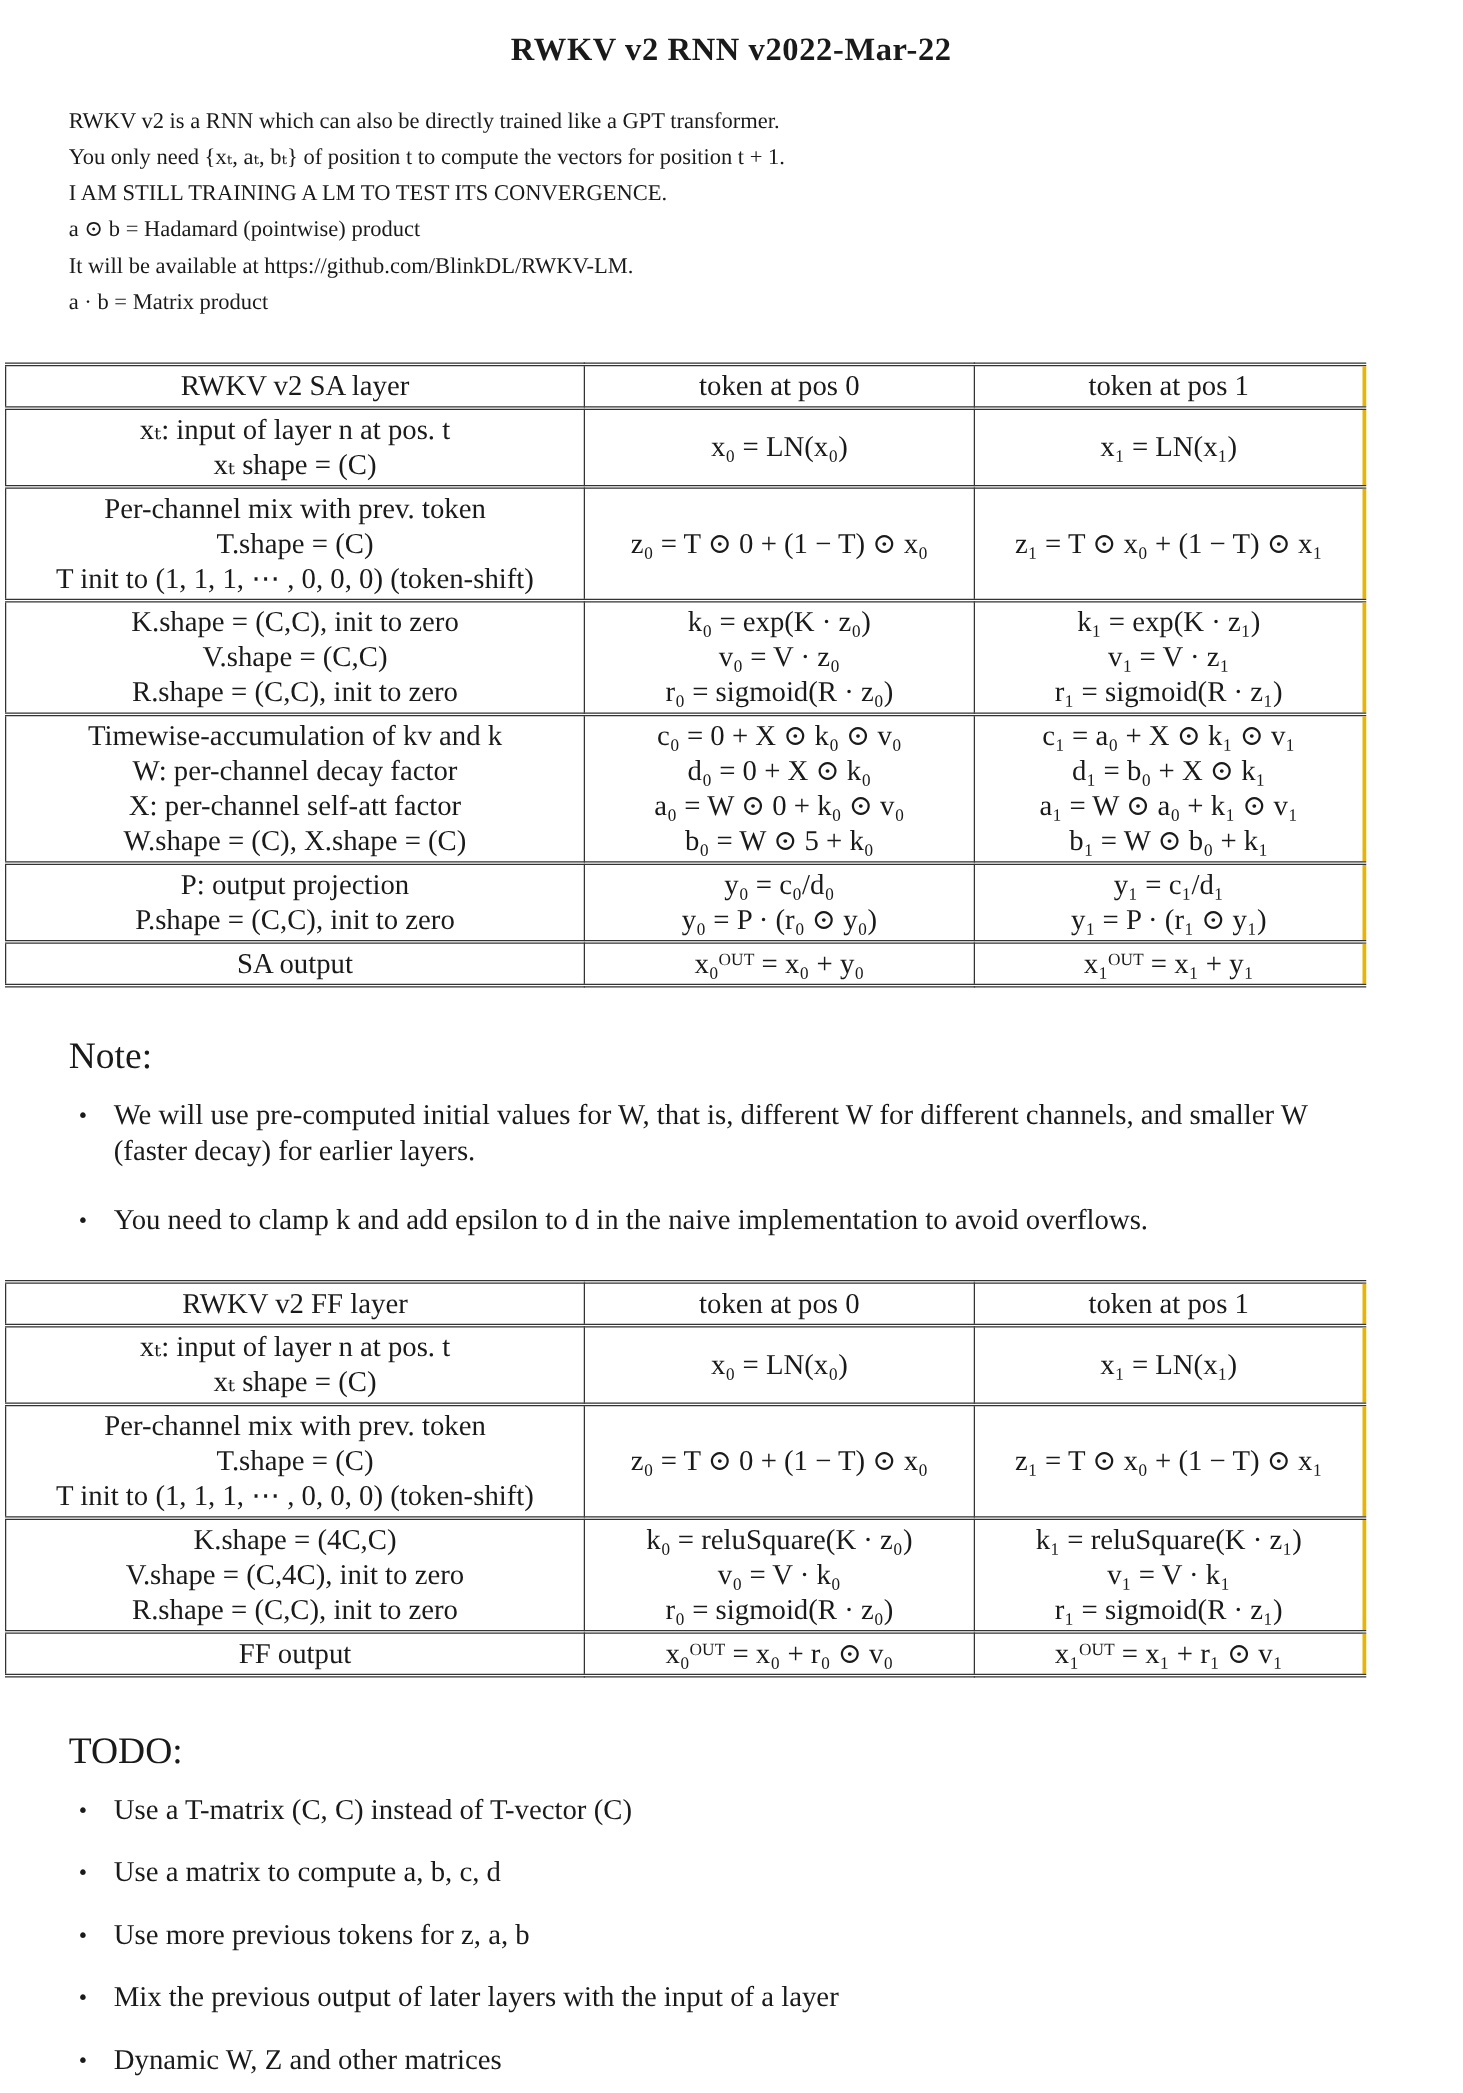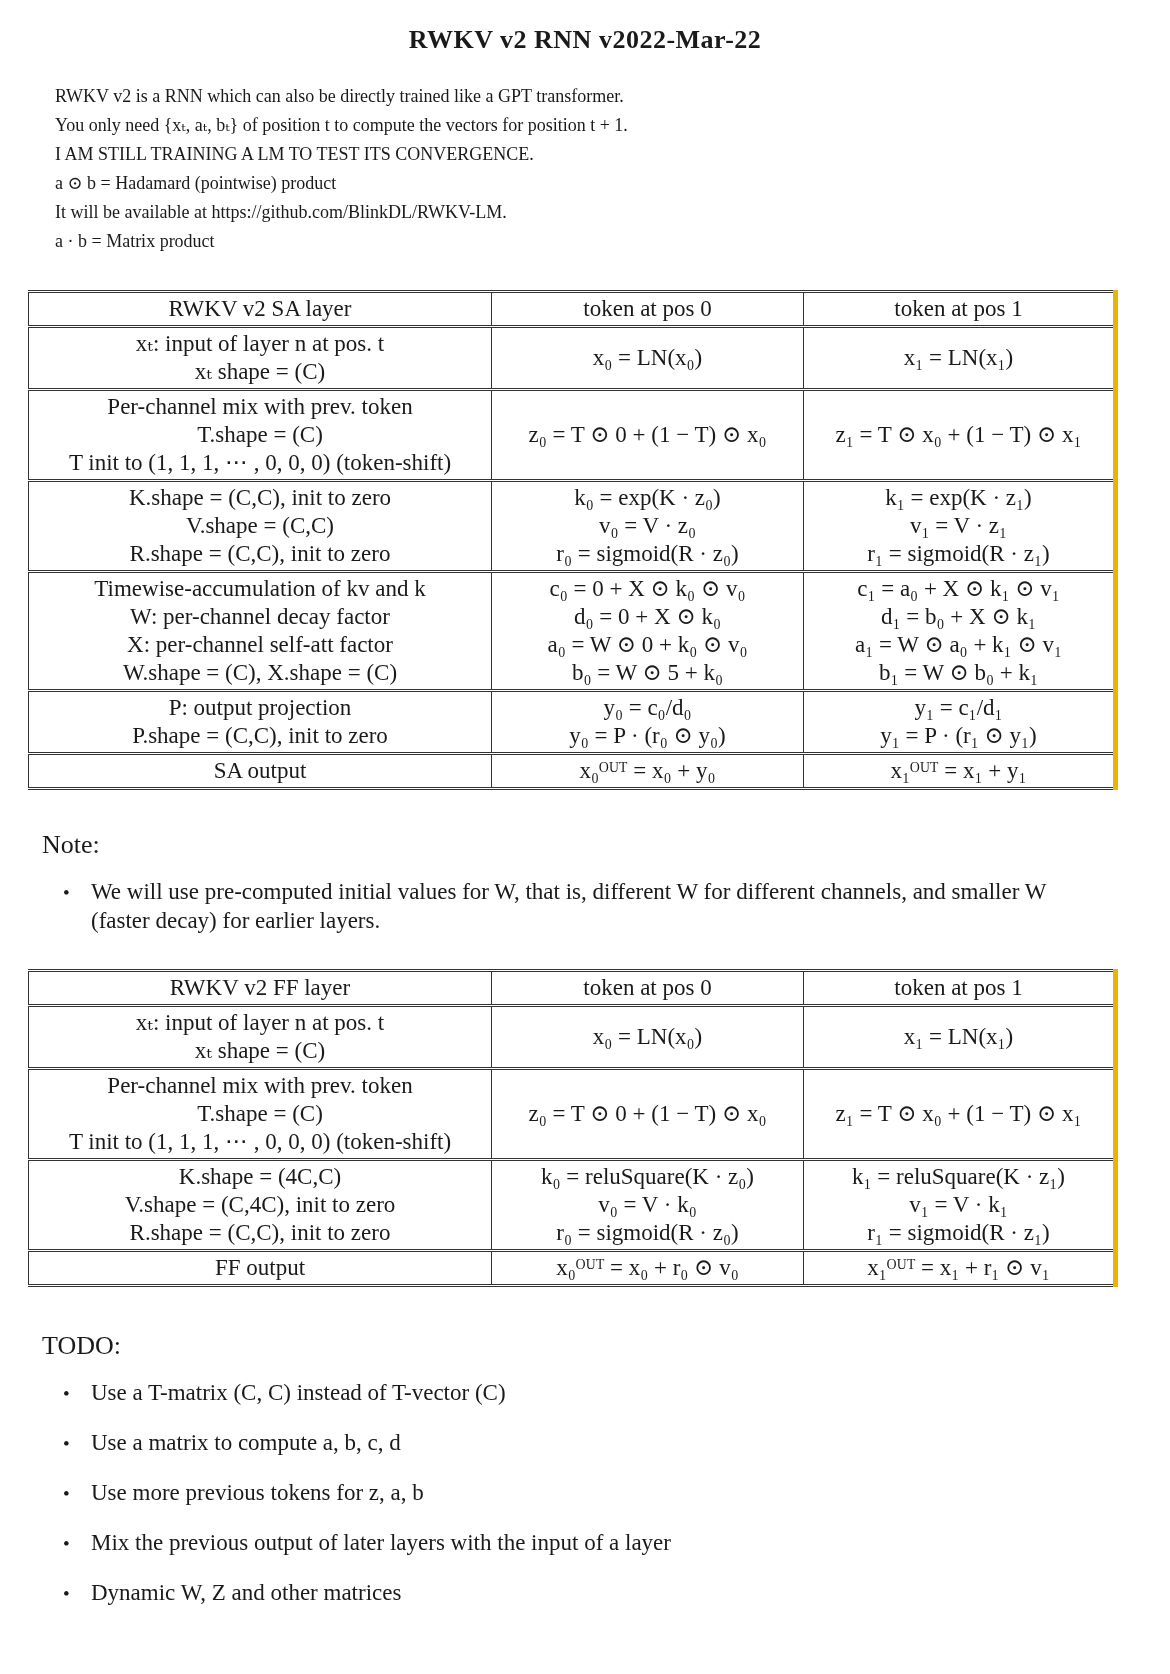--- a/index.html
+++ b/index.html
@@ -17,46 +17,46 @@
     font-size: 26px;
     line-height: 32px;
     letter-spacing: 0.5px;
   }
 
   .intro { margin: 26px 0 0 55px; font-size: 18px; line-height: 29px; }
   .intro .line { white-space: pre; }
 
   table.grid {
     border-collapse: collapse;
-    margin: 34px 0 0 28px;
+    margin: 34px 0 0 4px;
     width: 1087px;
     table-layout: fixed;
     border-left: 1px solid #333;
-    border-right: 5px solid #eab308;
+    border-right: 3px solid #eab308;
     border-radius: 13px;
   }
   table.grid tr { border-top: 3px double #333; border-bottom: 3px double #333; }
   table.grid th, table.grid td {
     border-left: 1px solid #333;
     border-right: 1px solid #333;
     text-align: center;
     vertical-align: middle;
     font-weight: normal;
     font-size: 23px;
     line-height: 28px;
     padding: 2px 4px;
     overflow: hidden;
   }
   table.grid thead tr { border-bottom: 1px solid #333; }
   table.grid th { font-size: 23px; }
   td.c-label { font-size: 22px; }
   td.c-formula { }
   td .line { white-space: nowrap; }
 
-  .sec-heading { margin: 40px 0 0 42px; font-size: 26px; line-height: 29px; }
+  .sec-heading { margin: 40px 0 0 55px; font-size: 30px; line-height: 29px; }
   .todo-heading { margin-top: 44px; }
 
   ul.bullets { list-style: none; margin: 18px 0 0 55px; padding: 0; width: 1045px; }
   ul.bullets li {
     position: relative;
     padding-left: 36px;
     font-size: 23px;
     line-height: 29px;
   }
   ul.bullets.note-list li { margin-bottom: 26px; }
@@ -186,20 +186,21 @@
         <td class="c-formula">
             <div class="line">x₁ᴼᵁᵀ = x₁ + y₁</div>
           </td>
       </tr>
     </tbody>
   </table>
 
   <div class="sec-heading">Note:</div>
   <ul class="bullets note-list">
       <li>We will use pre-computed initial values for W, that is, different W for different channels, and smaller W (faster decay) for earlier layers.</li>
+      <li>You need to clamp k and add epsilon to d in the naive implementation to avoid overflows.</li>
     </ul>
 
   <table class="grid table-gap">
     <colgroup>
         <col style="width:463px">
         <col style="width:312px">
         <col style="width:312px">
       </colgroup>
     <thead>
       <tr>

